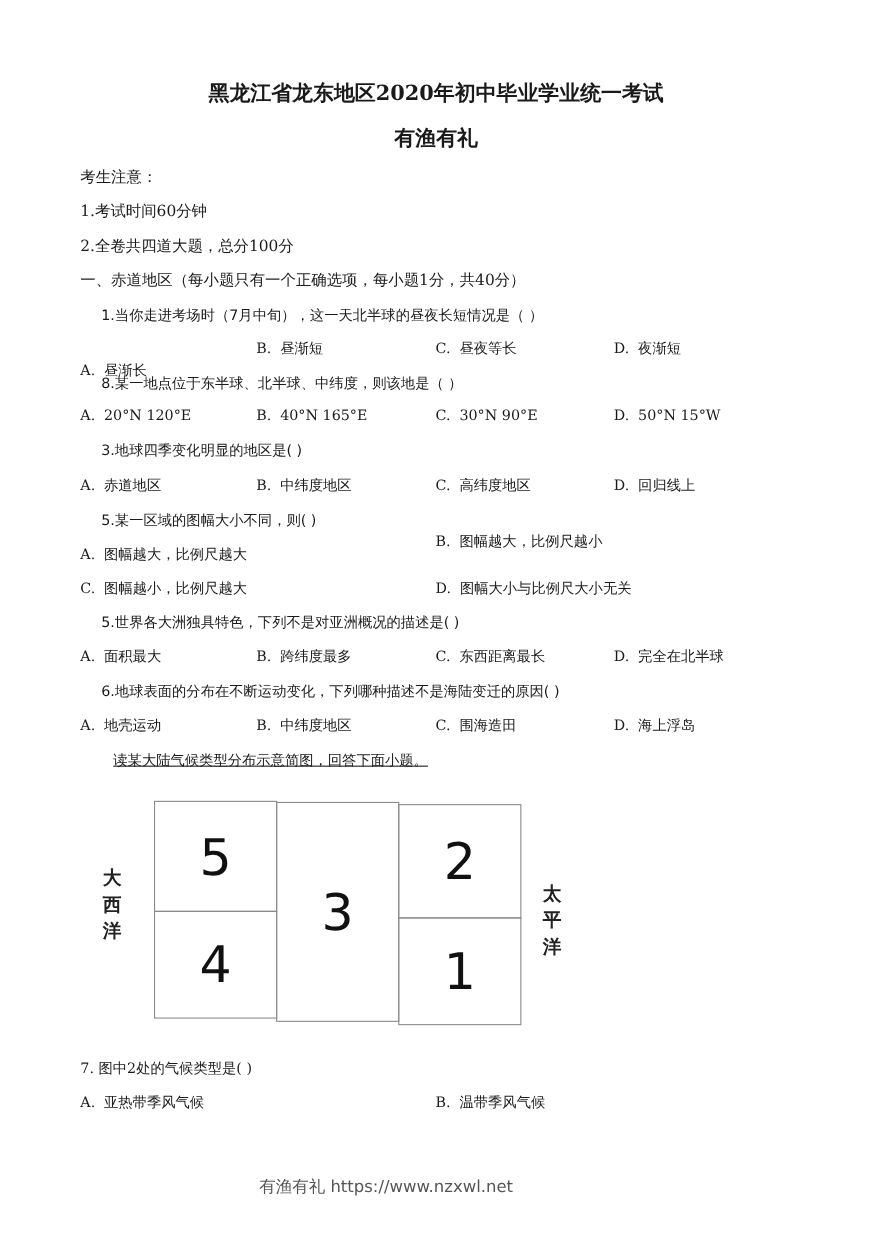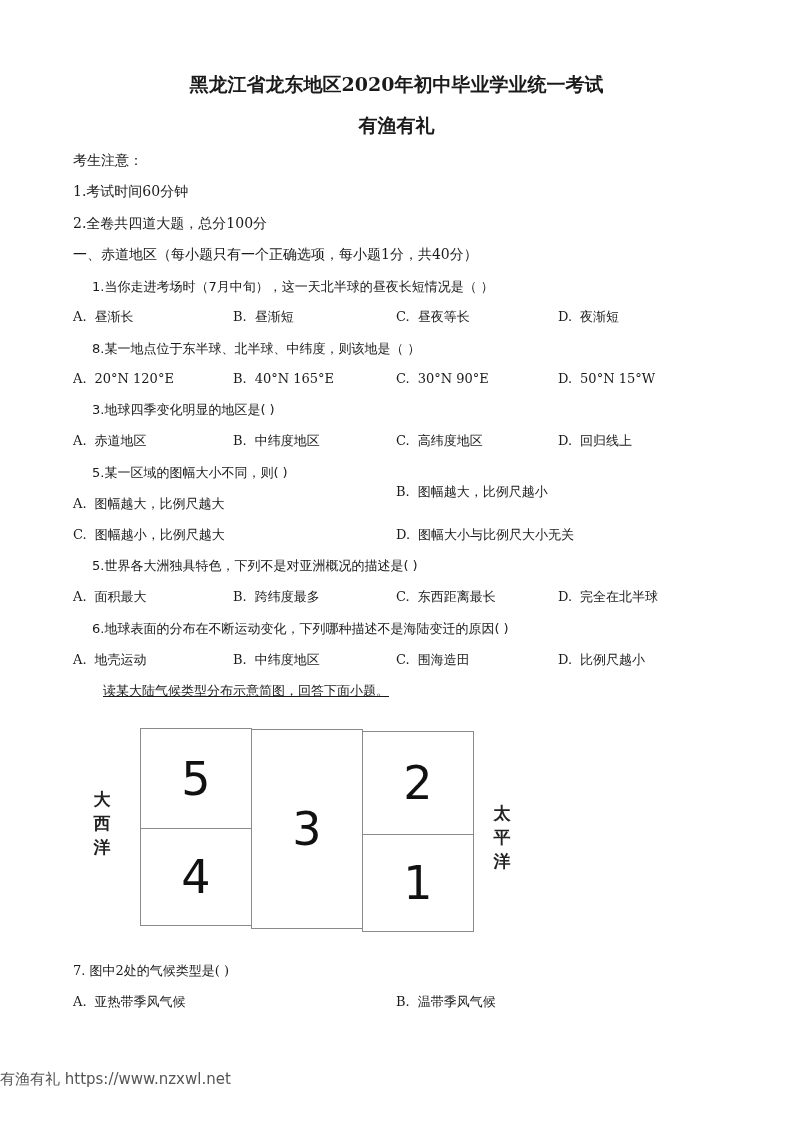--- a/index.html
+++ b/index.html
@@ -12,36 +12,36 @@
   .q { left: 73px; font-size: 13px; font-family: "DejaVu Sans", "Liberation Sans", sans-serif; margin-left: 19px; }
   .opt { font-size: 13px; }
   .opt .lbl { display: inline-block; margin-right: 8px; }
   .intro { left: 103px; font-size: 13px; text-decoration: underline; }
   .diagram { position: absolute; left: 90px; top: 725px; width: 440px; height: 220px; }
   .cell { position: absolute; border: 1px solid #8a8a8a; box-sizing: border-box; display: flex;
           align-items: center; justify-content: center; font-family: "DejaVu Sans", "Liberation Sans", sans-serif;
           font-size: 46px; color: #111; }
   .ocean { position: absolute; font-family: "DejaVu Sans", "Liberation Sans", sans-serif; font-weight: bold;
            font-size: 17px; line-height: 24px; width: 20px; text-align: center; color: #222; }
-  .footer { left: 0; width: 702px; top: 1070px; font-size: 15px; color: #555;
+  .footer { left: 0; width: 702px; text-align: center; top: 1070px; font-size: 15px; color: #555;
             font-family: "DejaVu Sans", "Liberation Sans", sans-serif; }
 </style>
 </head>
 <body>
 
 <div class="abs title">黑龙江省龙东地区2020年初中毕业学业统一考试</div>
 <div class="abs subtitle">有渔有礼</div>
 
 <div class="abs notice" style="top:152px">考生注意：</div>
 <div class="abs notice" style="top:183px">1.考试时间60分钟</div>
 <div class="abs notice" style="top:215px">2.全卷共四道大题，总分100分</div>
 <div class="abs notice" style="top:246px">一、赤道地区（每小题只有一个正确选项，每小题1分，共40分）</div>
 
 <div class="abs q" style="top:278px">1.当你走进考场时（7月中旬），这一天北半球的昼夜长短情况是（    ）</div>
-<div class="abs opt" style="left:73px;top:308px"><span class="lbl">A.</span><span>昼渐长</span></div>
+<div class="abs opt" style="left:73px;top:328px"><span class="lbl">A.</span><span>昼渐长</span></div>
 <div class="abs opt" style="left:233px;top:308px"><span class="lbl">B.</span><span>昼渐短</span></div>
 <div class="abs opt" style="left:396px;top:308px"><span class="lbl">C.</span><span>昼夜等长</span></div>
 <div class="abs opt" style="left:558px;top:308px"><span class="lbl">D.</span><span>夜渐短</span></div>
 
 <div class="abs q" style="top:340px">8.某一地点位于东半球、北半球、中纬度，则该地是（    ）</div>
 <div class="abs opt" style="left:73px;top:371px"><span class="lbl">A.</span><span>20°N 120°E</span></div>
 <div class="abs opt" style="left:233px;top:371px"><span class="lbl">B.</span><span>40°N 165°E</span></div>
 <div class="abs opt" style="left:396px;top:371px"><span class="lbl">C.</span><span>30°N 90°E</span></div>
 <div class="abs opt" style="left:558px;top:371px"><span class="lbl">D.</span><span>50°N 15°W</span></div>
 
@@ -60,21 +60,21 @@
 <div class="abs q" style="top:557px">5.世界各大洲独具特色，下列不是对亚洲概况的描述是(    )</div>
 <div class="abs opt" style="left:73px;top:588px"><span class="lbl">A.</span><span>面积最大</span></div>
 <div class="abs opt" style="left:233px;top:588px"><span class="lbl">B.</span><span>跨纬度最多</span></div>
 <div class="abs opt" style="left:396px;top:588px"><span class="lbl">C.</span><span>东西距离最长</span></div>
 <div class="abs opt" style="left:558px;top:588px"><span class="lbl">D.</span><span>完全在北半球</span></div>
 
 <div class="abs q" style="top:620px">6.地球表面的分布在不断运动变化，下列哪种描述不是海陆变迁的原因(    )</div>
 <div class="abs opt" style="left:73px;top:651px"><span class="lbl">A.</span><span>地壳运动</span></div>
 <div class="abs opt" style="left:233px;top:651px"><span class="lbl">B.</span><span>中纬度地区</span></div>
 <div class="abs opt" style="left:396px;top:651px"><span class="lbl">C.</span><span>围海造田</span></div>
-<div class="abs opt" style="left:558px;top:651px"><span class="lbl">D.</span><span>比例尺越小</span></div>
+<div class="abs opt" style="left:558px;top:651px"><span class="lbl">D.</span><span>海上浮岛</span></div>
 
 <div class="abs intro" style="top:682px">读某大陆气候类型分布示意简图，回答下面小题。</div>
 
 <div class="diagram">
   <div class="ocean" style="left:2px;top:62px">
     <div>大</div>
     <div>西</div>
     <div>洋</div>
   </div>
   <div class="cell" style="left:50px;top:3px;width:112px;height:101px">5</div>

